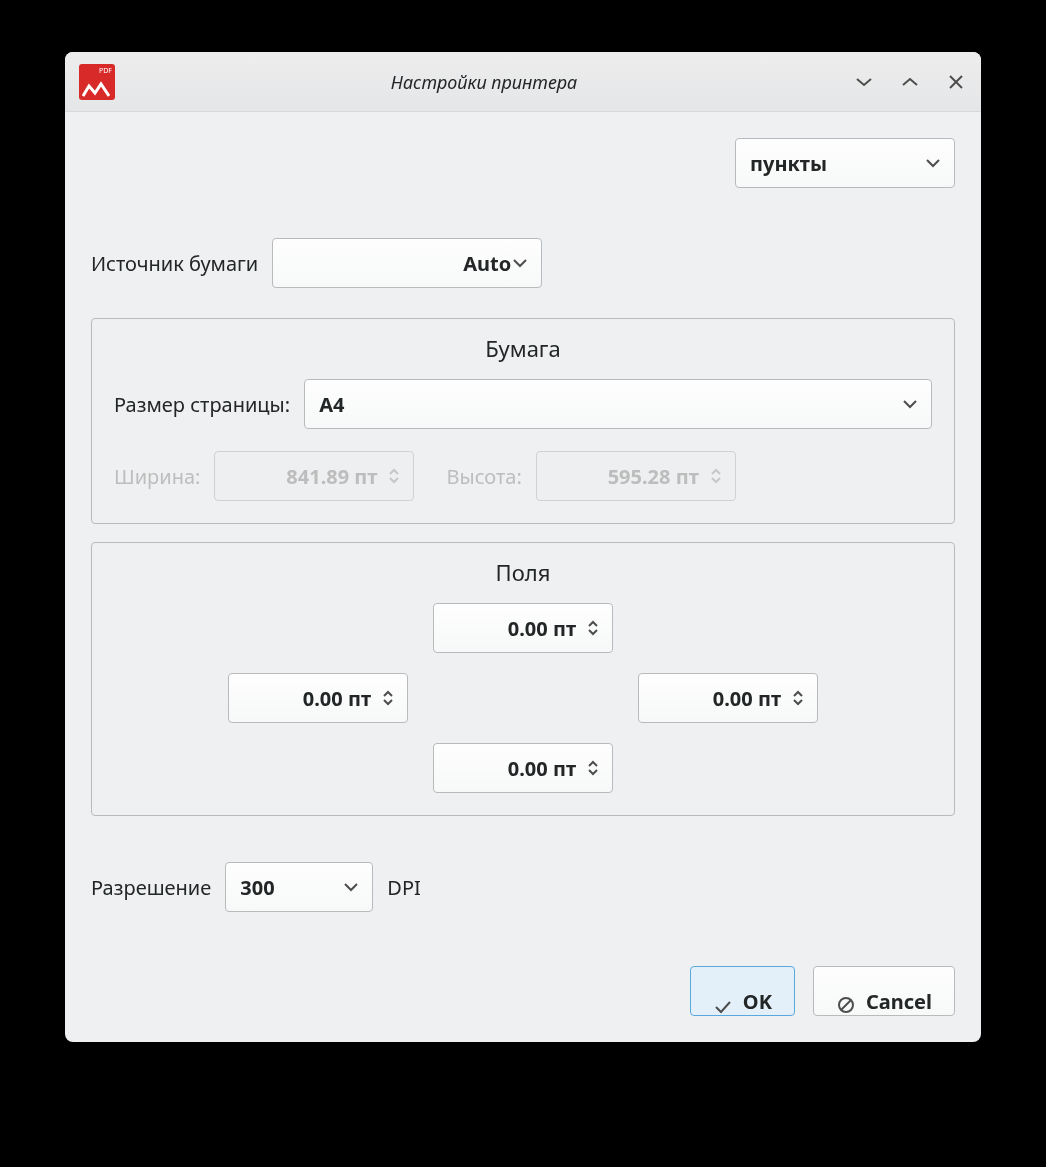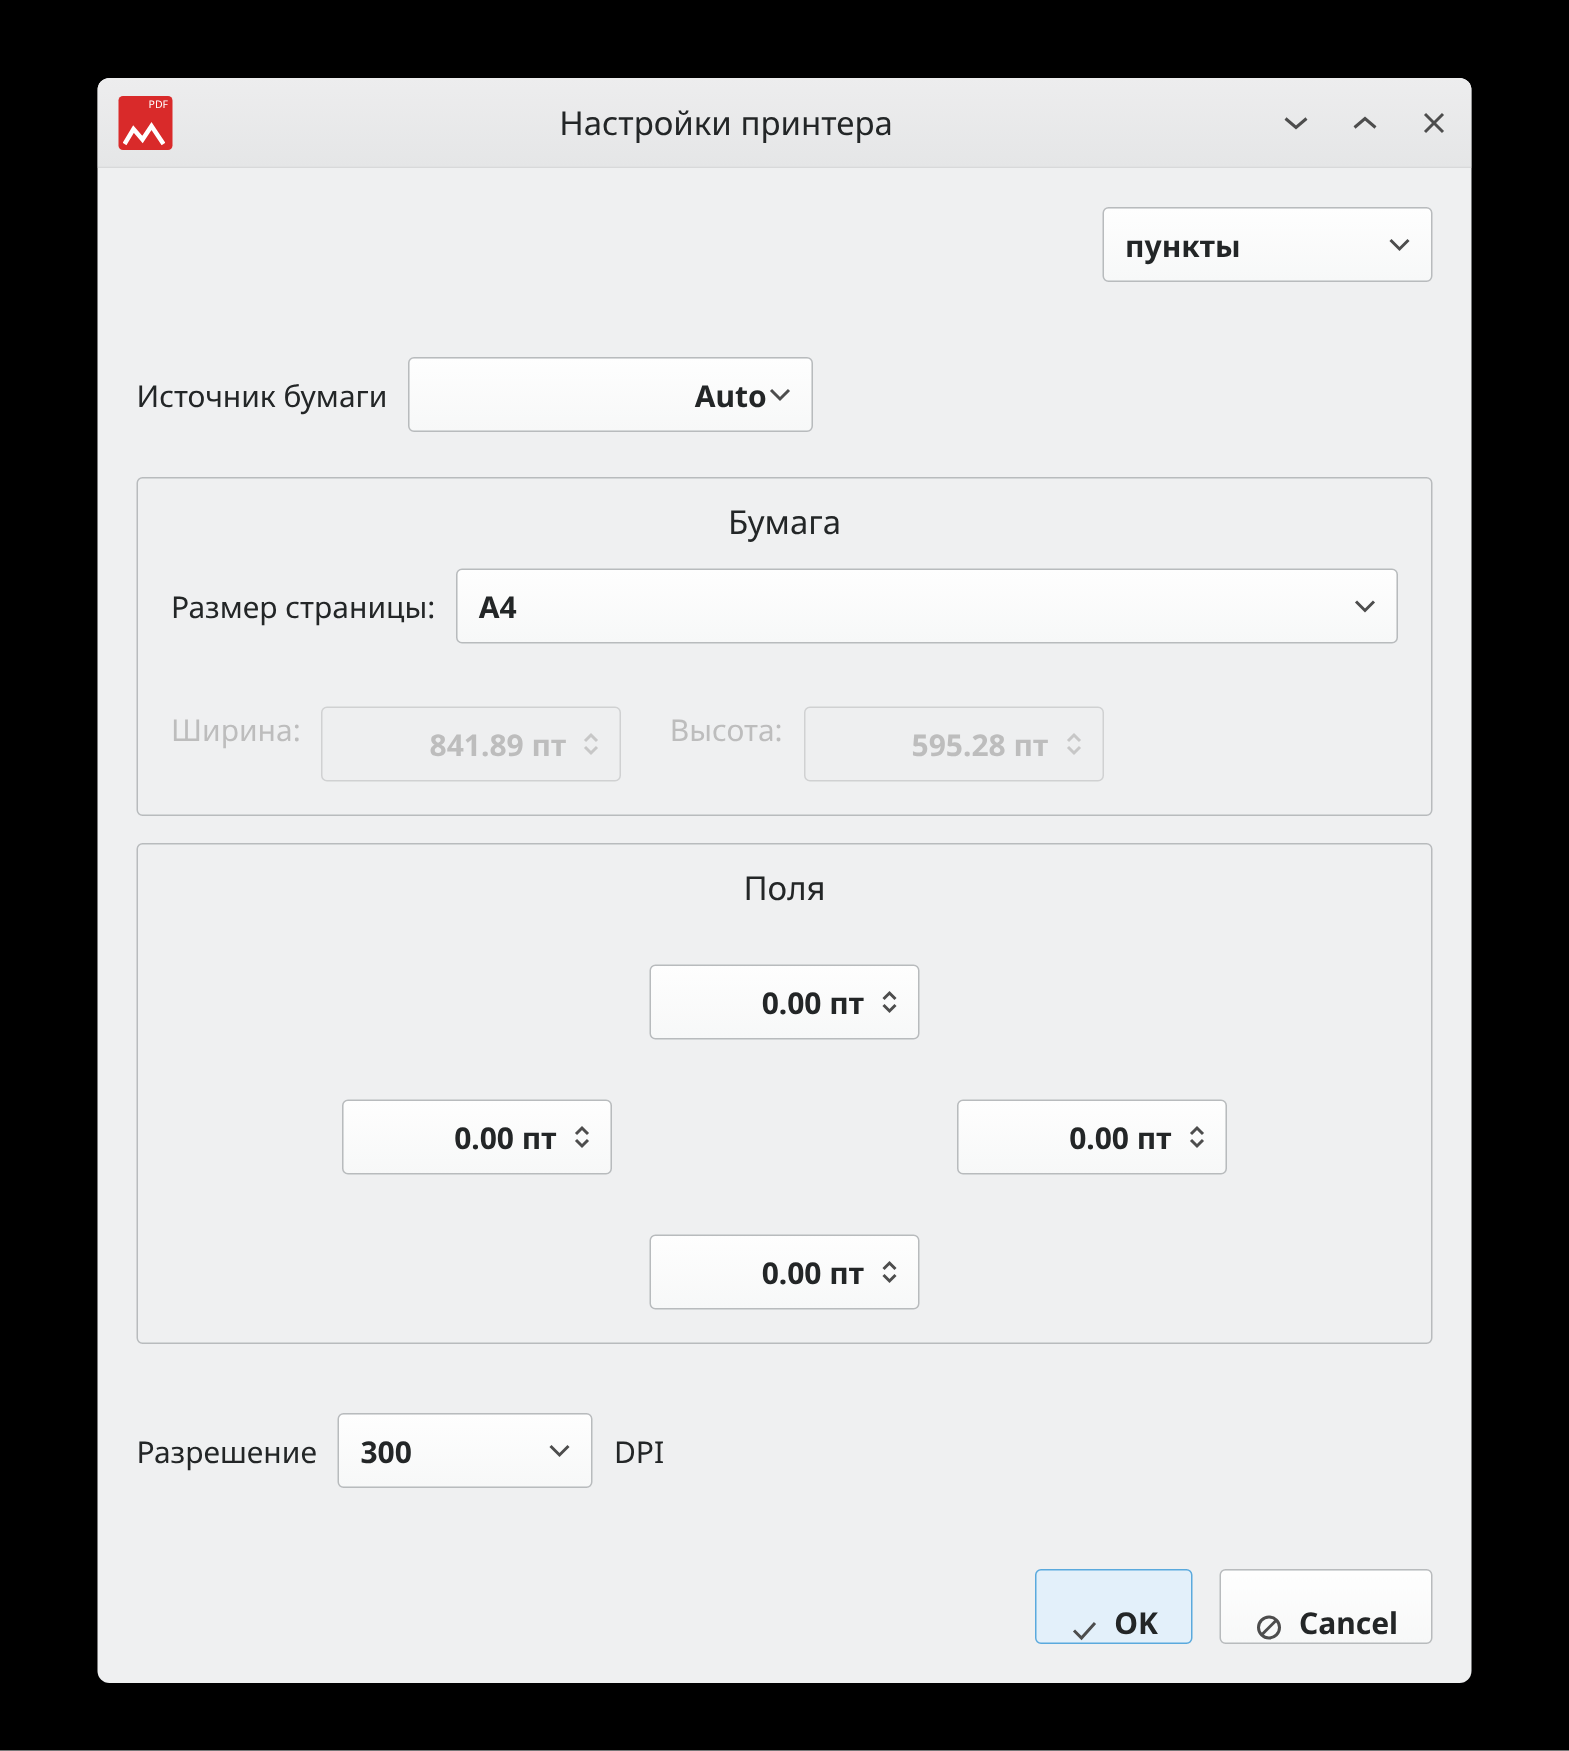--- a/index.html
+++ b/index.html
@@ -44,22 +44,23 @@
     top: 2px; right: 2px;
     font-size: 7px;
     color: #fff;
     background: #d92a2a;
     padding: 0 1px;
   }
   .app-icon svg { position:absolute; left:3px; bottom:3px; }
   .title {
     flex: 1;
     text-align: center;
-    font-size: 22px;
+    font-size: 18px;
     color: #232627;
+    font-style: italic;
   }
   .win-controls { display:flex; gap: 20px; margin-left: 10px; }
   .win-btn {
     width: 26px; height:26px;
     display:flex; align-items:center; justify-content:center;
     color:#4d4d4d;
   }
   .win-btn svg { stroke:#4d4d4d; stroke-width:2; fill:none; }
 
   .content { padding: 26px; }
@@ -92,33 +93,33 @@
     padding: 14px 22px 22px;
     margin-bottom: 18px;
   }
   .group-title { text-align:center; font-size:22px; margin-bottom:16px; }
 
   .page-size-select { flex:1; }
 
   .dim-row { margin-top: 22px; display:flex; align-items:center; gap:14px; }
   .disabled { color:#bdbdbd; }
   .spin.disabled { background:#eeeff0; border-color:#d0d1d2; }
-  .spin { justify-content:center;margin-top:20px; }
+  .spin { justify-content:center; }
   .spin .val { flex:1; text-align:right; padding-right:10px; }
   .spin.disabled .val { color:#bdbdbd; }
   .spin.disabled svg { stroke:#c7c7c7; }
   .spin-w { width: 200px; }
   .spin-h { width: 200px; }
 
   .margins-area { display:flex; flex-direction:column; align-items:center; gap:20px; margin-top:10px;}
   .margins-mid { display:flex; gap: 230px; }
   .spin-m { width: 180px; }
 
   .res-row { margin-top: 46px; display:flex; align-items:center; gap:14px; }
-  .res-select { width: 170px; }
+  .res-select { width: 148px; }
 
   .footer { margin-top: 54px; display:flex; justify-content:flex-end; gap:18px; }
   .btn { padding: 0 22px; gap:10px;align-items:flex-end; }
   .btn.primary {
     background:#e3f0fa;
     border-color:#5aa9dd;
   }
   .btn svg { stroke:#4d4d4d; stroke-width:2; fill:none;}
   .btn .lbl { color:#232627; }
 </style>

